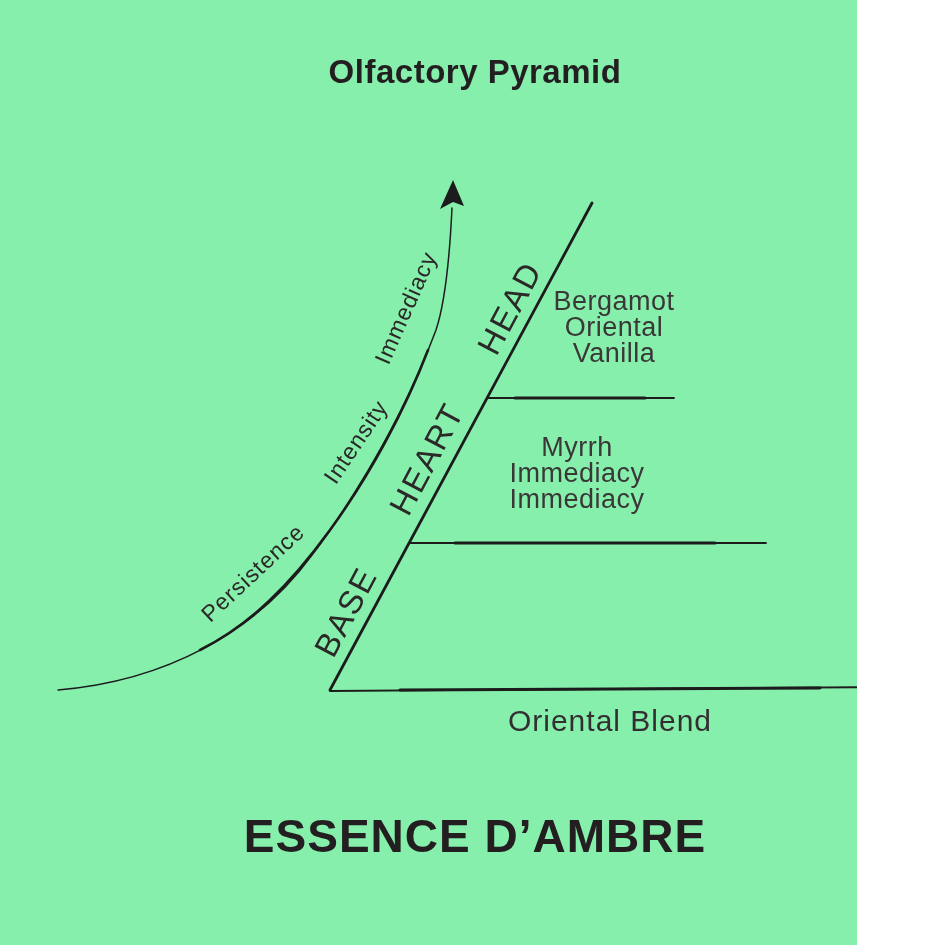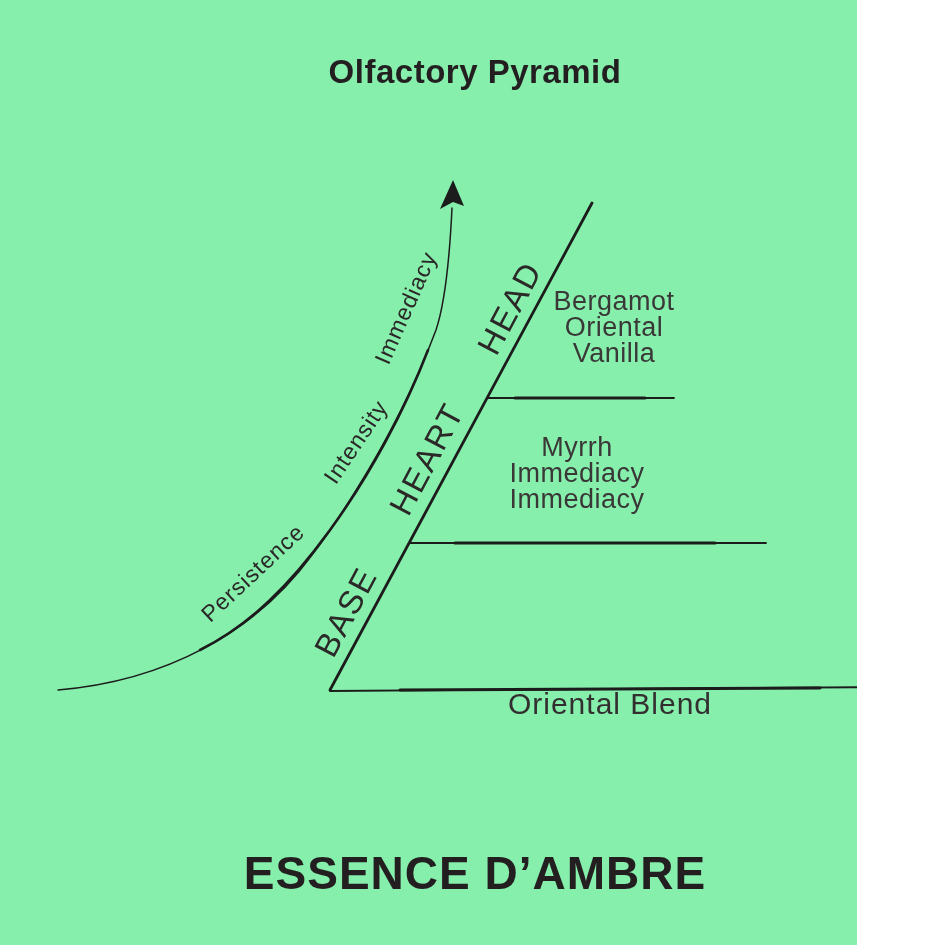--- a/index.html
+++ b/index.html
@@ -107,17 +107,17 @@
     <div>Vanilla</div>
   </div>
 
   <div class="abs notes" style="left:577px; top:434px;">
     <div>Myrrh</div>
     <div>Immediacy</div>
     <div>Immediacy</div>
   </div>
 
 
-  <div class="abs blend-label" style="left:610px; top:704px;">Oriental Blend</div>
+  <div class="abs blend-label" style="left:610px; top:721px;">Oriental Blend</div>
 
-  <div class="abs product-title" style="left:475px; top:873px;text-align:right;">ESSENCE D’AMBRE</div>
+  <div class="abs product-title" style="left:475px; top:836px;text-align:right;">ESSENCE D’AMBRE</div>
 
 </div>
 
 </body></html>

